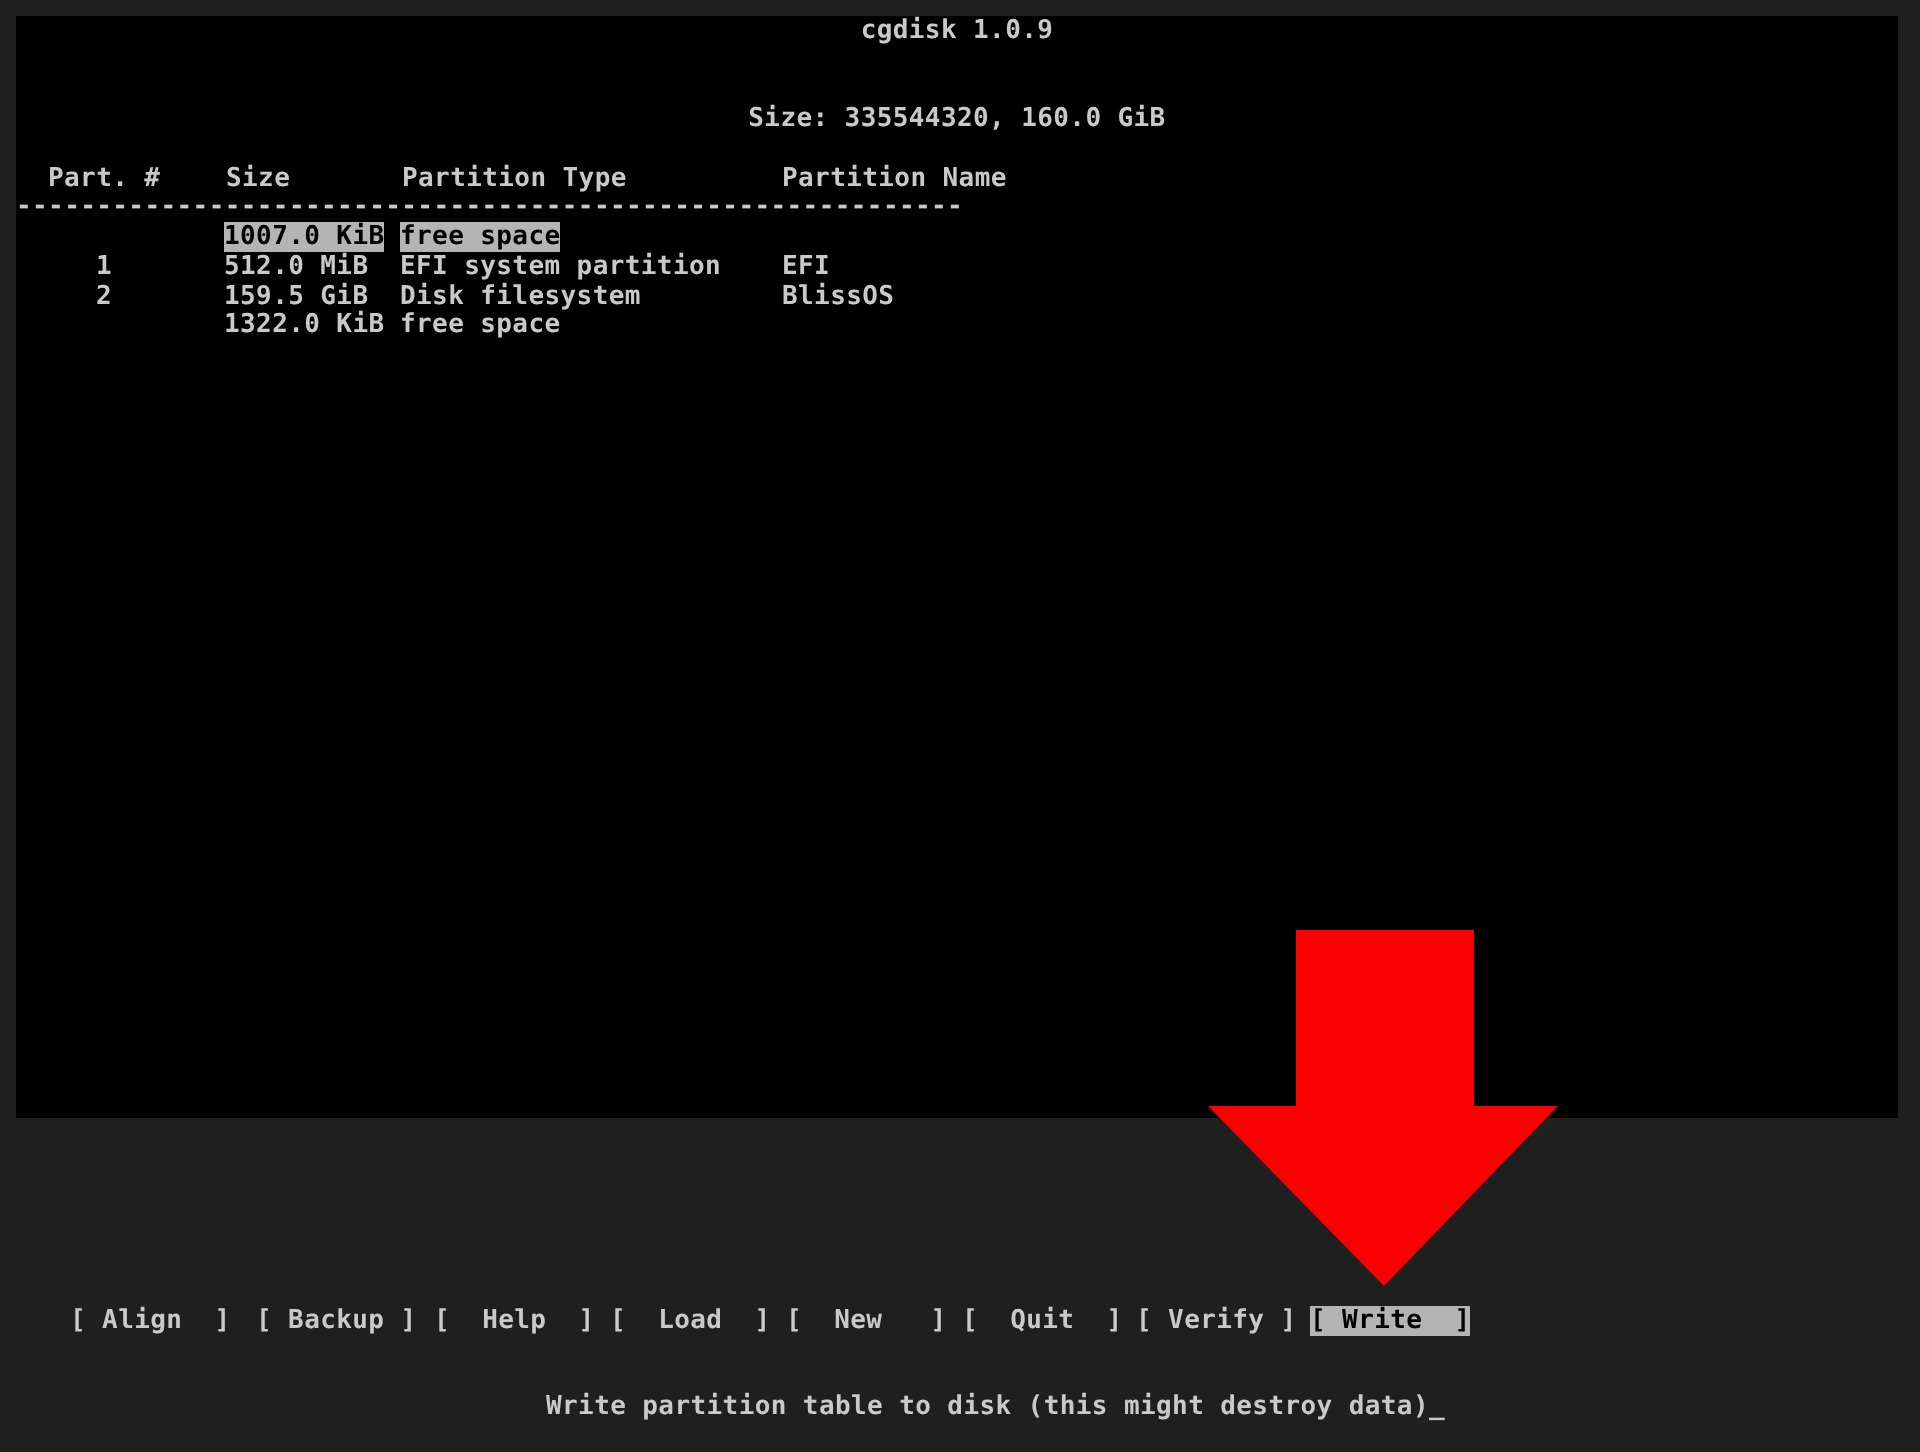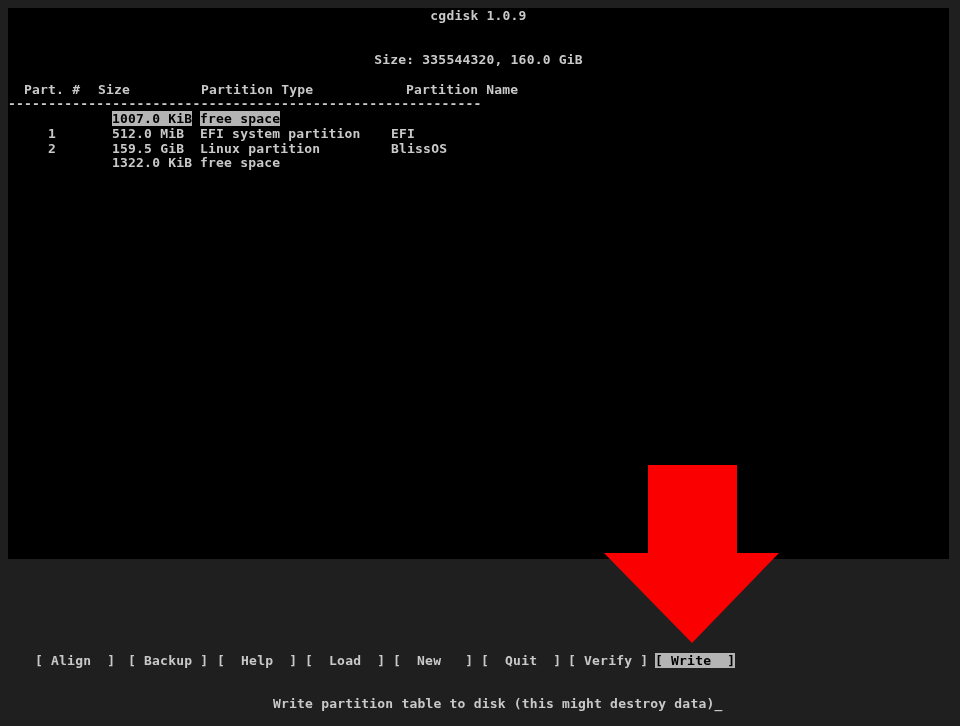--- a/index.html
+++ b/index.html
@@ -46,23 +46,23 @@
 
 <div class="terminal">
 
   <div class="line center" style="top:0px">cgdisk 1.0.9</div>
 
 
   <div class="line center" style="top:44px">Size: 335544320, 160.0 GiB</div>
 
   <div class="line" style="top:74px">
     <span class="cell" style="left:0px">Part. #</span>
-    <span class="cell" style="left:74px">Size</span>
+    <span class="cell" style="left:89px">Size</span>
     <span class="cell" style="left:177px">Partition Type</span>
-    <span class="cell" style="left:382px">Partition Name</span>
+    <span class="cell" style="left:367px">Partition Name</span>
   </div>
 
   <div class="line" style="top:88px">-----------------------------------------------------------</div>
 
   <div class="line" style="top:103px">
     <span class="cell" style="left:24px"></span>
     <span class="cell sel" style="left:88px">1007.0 KiB</span>
     <span class="cell sel" style="left:176px">free space</span>
     <span class="cell" style="left:367px"></span>
   </div>
@@ -70,21 +70,21 @@
   <div class="line" style="top:118px">
     <span class="cell" style="left:24px">1</span>
     <span class="cell" style="left:88px">512.0 MiB</span>
     <span class="cell" style="left:176px">EFI system partition</span>
     <span class="cell" style="left:367px">EFI</span>
   </div>
 
   <div class="line" style="top:133px">
     <span class="cell" style="left:24px">2</span>
     <span class="cell" style="left:88px">159.5 GiB</span>
-    <span class="cell" style="left:176px">Linux partition</span>
+    <span class="cell" style="left:176px">Disk filesystem</span>
     <span class="cell" style="left:367px">BlissOS</span>
   </div>
 
   <div class="line" style="top:147px">
     <span class="cell" style="left:24px"></span>
     <span class="cell" style="left:88px">1322.0 KiB</span>
     <span class="cell" style="left:176px">free space</span>
     <span class="cell" style="left:367px"></span>
   </div>
 

